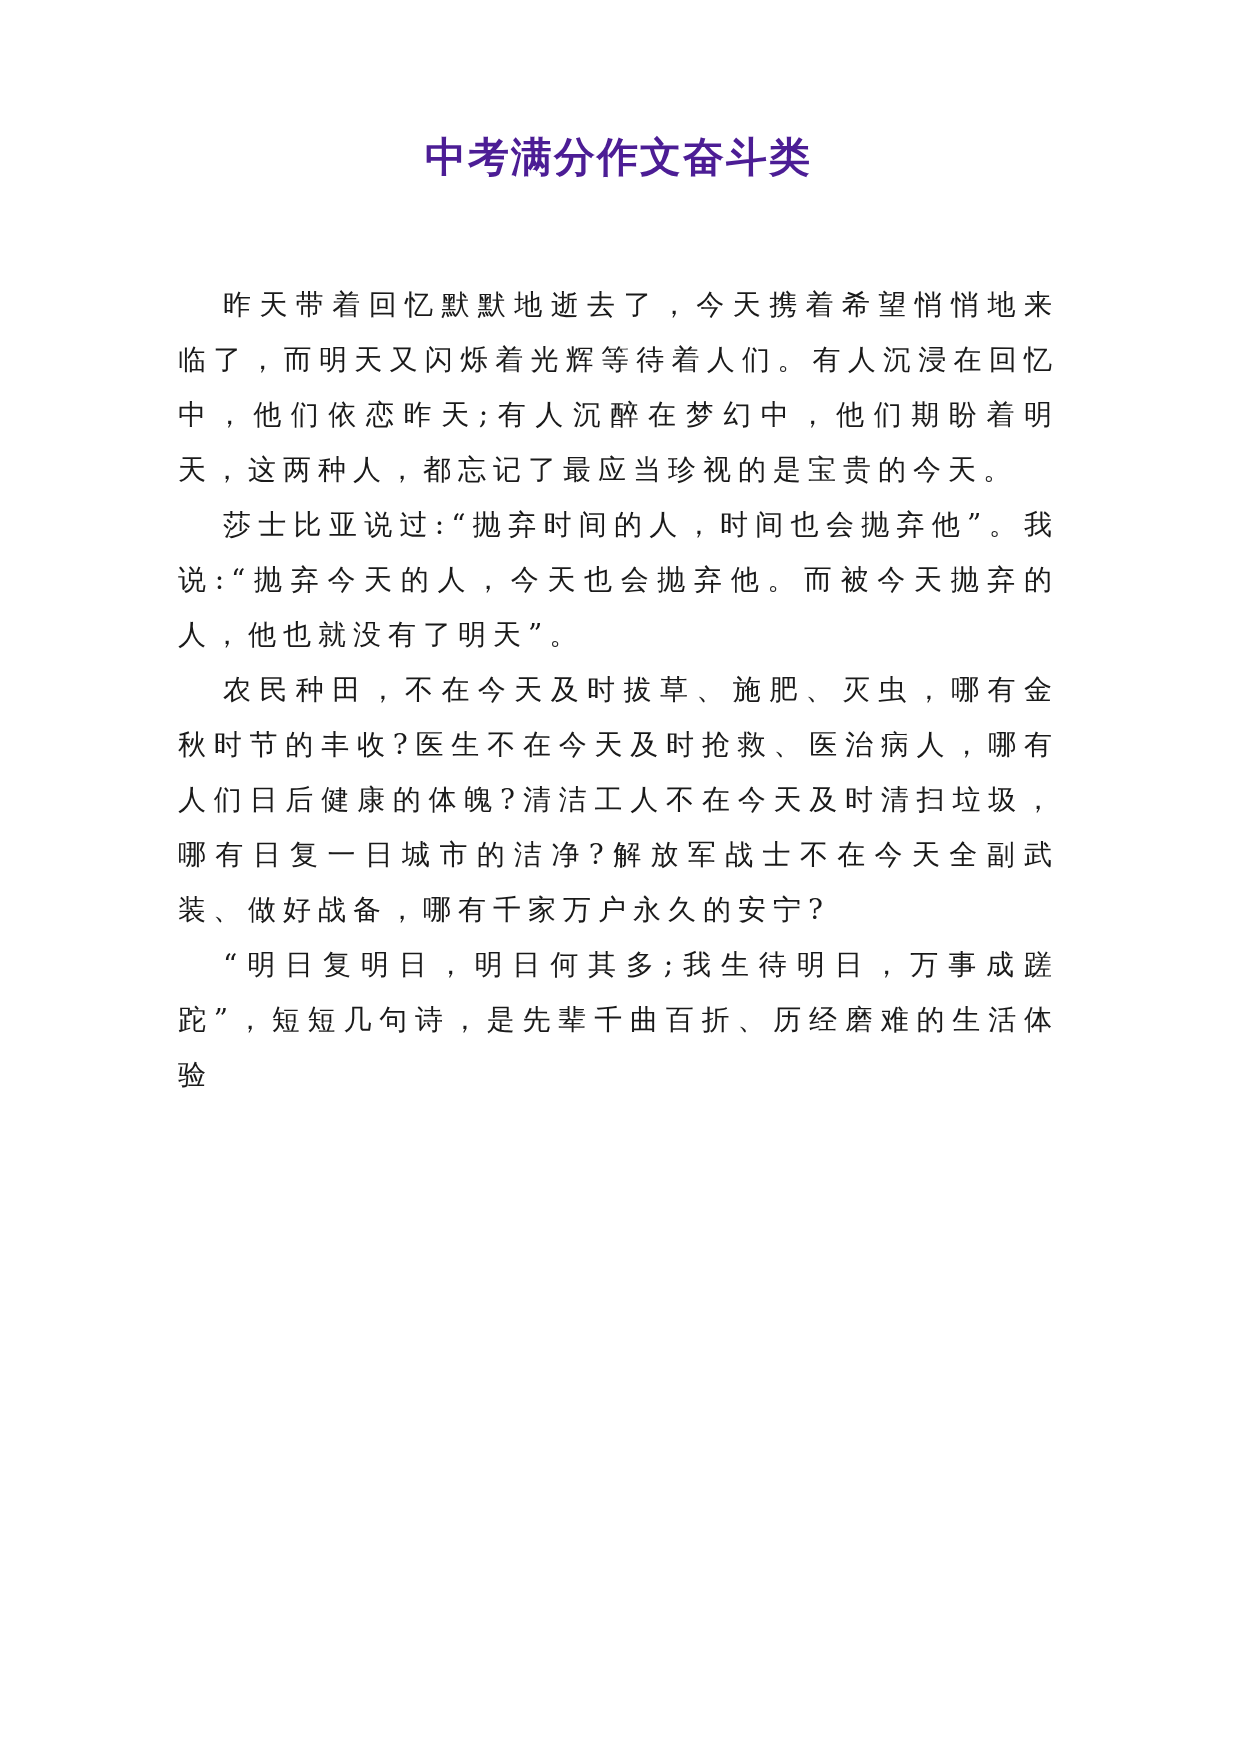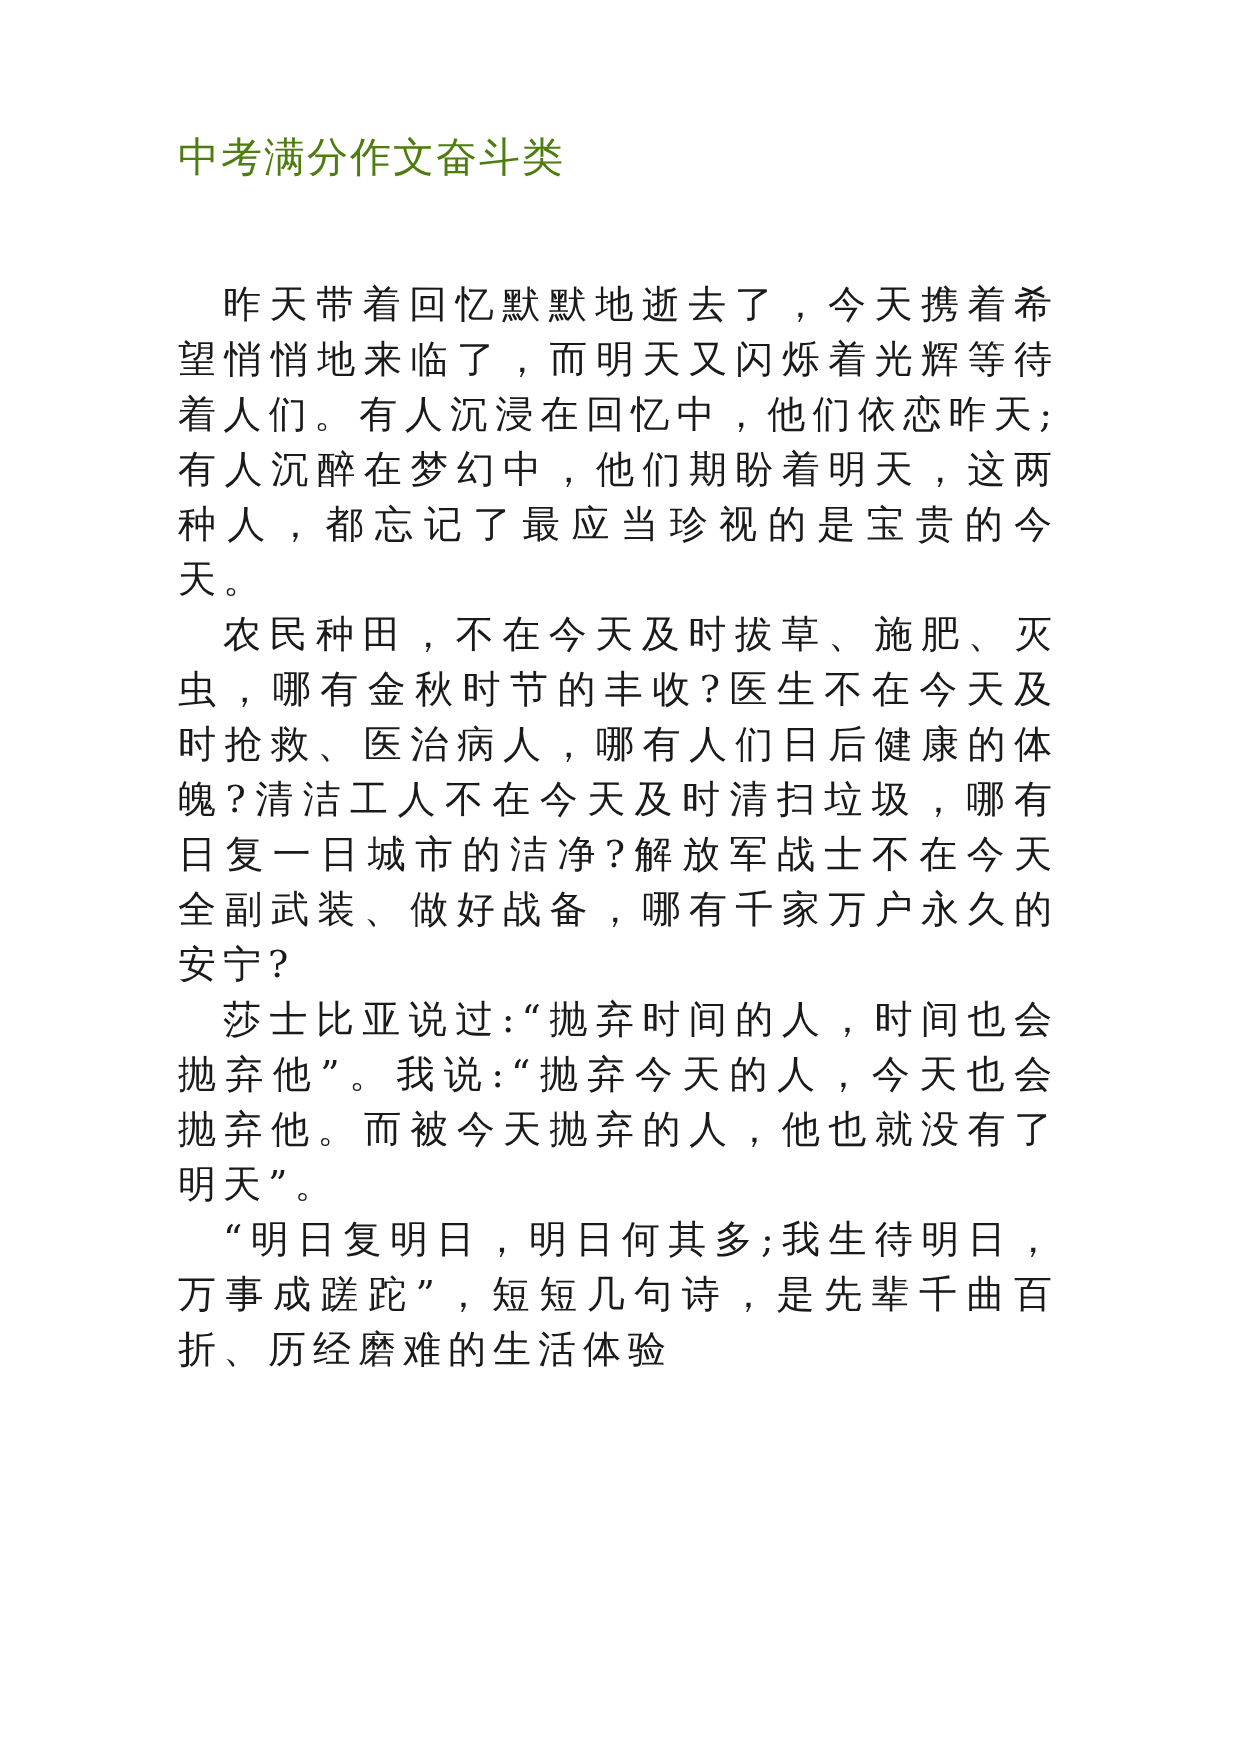--- a/index.html
+++ b/index.html
@@ -17,42 +17,42 @@
   .page {
     box-sizing: border-box;
     width: 1241px;
     height: 1754px;
     background: #ffffff;
     padding: 133px 182px 0 178px;
   }
   .doc-title {
     margin: 0 0 95px 0;
     font-size: 41px;
-    font-weight: normal;
-    text-align: left;
+    font-weight: bold;
+    text-align: center;
     letter-spacing: 2px;
     line-height: 1.2;
-    color: #4d7c0f;
+    color: #4c1d95;
   }
   .essay-body p {
     margin: 0;
-    font-size: 38px;
+    font-size: 28px;
     line-height: 55px;
     letter-spacing: 7px;
     text-align: justify;
     text-indent: 45px;
     color: #1a1a1a;
     word-break: break-all;
   }
 </style>
 </head>
 <body>
 
 <div class="page">
   <h1 class="doc-title">中考满分作文奋斗类</h1>
 
   <div class="essay-body">
     <p>昨天带着回忆默默地逝去了，今天携着希望悄悄地来临了，而明天又闪烁着光辉等待着人们。有人沉浸在回忆中，他们依恋昨天;有人沉醉在梦幻中，他们期盼着明天，这两种人，都忘记了最应当珍视的是宝贵的今天。</p>
+    <p>莎士比亚说过:“抛弃时间的人，时间也会抛弃他”。我说:“抛弃今天的人，今天也会抛弃他。而被今天抛弃的人，他也就没有了明天”。</p>
     <p>农民种田，不在今天及时拔草、施肥、灭虫，哪有金秋时节的丰收?医生不在今天及时抢救、医治病人，哪有人们日后健康的体魄?清洁工人不在今天及时清扫垃圾，哪有日复一日城市的洁净?解放军战士不在今天全副武装、做好战备，哪有千家万户永久的安宁?</p>
-    <p>莎士比亚说过:“抛弃时间的人，时间也会抛弃他”。我说:“抛弃今天的人，今天也会抛弃他。而被今天抛弃的人，他也就没有了明天”。</p>
     <p>“明日复明日，明日何其多;我生待明日，万事成蹉跎”，短短几句诗，是先辈千曲百折、历经磨难的生活体验</p>
   </div>
 </div>
 
 </body></html>

